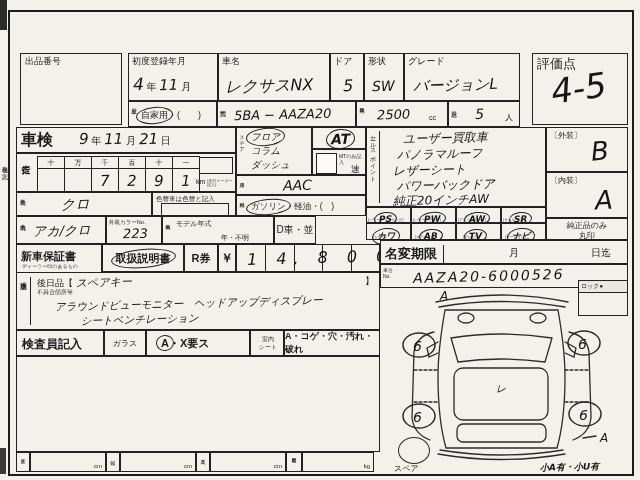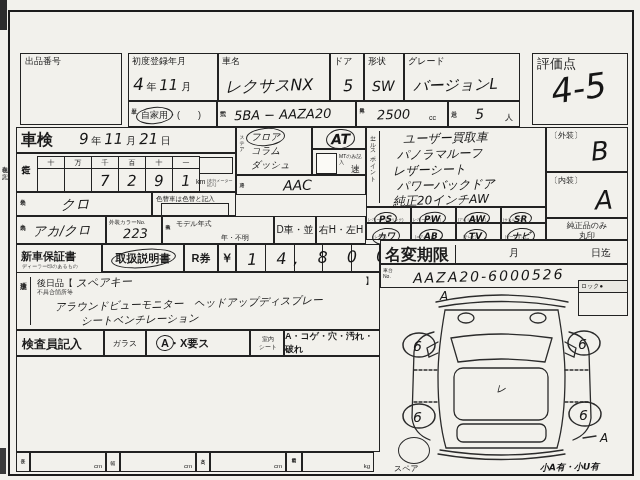--- a/index.html
+++ b/index.html
@@ -169,31 +169,34 @@
     <div class="abs thin" style="left:3px;top:3px;width:19px;height:19px;border:1px solid #222;background:#fbfaf6;"></div>
     <div class="abs" style="left:26px;top:3px;font-size:5px;width:26px;">MTのみ記入</div>
     <div class="abs" style="left:38px;top:13px;font-size:9px;">速</div>
   </div>
 
   <div class="cell" style="left:236px;top:175px;width:130px;height:20px;">
     <div class="vlbl abs" style="left:2px;top:2px;font-size:5px;">冷房</div>
     <div class="hw abs" style="left:46px;top:1px;font-size:14px;">AAC</div>
   </div>
 
+  <div class="cell" style="left:236px;top:195px;width:130px;height:21px;">
+    <div class="vlbl abs" style="left:2px;top:2px;font-size:5px;">燃料</div>
+    <div class="abs" style="left:14px;top:5px;font-size:8.5px;">
+      <span class="oval">ガソリン</span><span>・軽油・(　)</span>
+    </div>
+  </div>
 
   <div class="cell" style="left:162px;top:216px;width:112px;height:28px;">
     <div class="vlbl abs" style="left:2px;top:3px;font-size:5px;">輸入車</div>
     <div class="abs" style="left:13px;top:2px;font-size:7px;">モデル年式</div>
     <div class="abs" style="left:58px;top:16px;font-size:7px;">年・不明</div>
   </div>
   <div class="cell ctr" style="left:274px;top:216px;width:42px;height:28px;font-size:10px;">
     <span>D車・並</span>
-  </div>
-  <div class="cell ctr" style="left:316px;top:216px;width:50px;height:28px;font-size:10px;">
-    <span>右H・左H</span>
   </div>
 
   <div class="cell" style="left:16px;top:244px;width:86px;height:39px;">
     <div class="abs" style="left:4px;top:4px;font-size:11px;font-weight:bold;">新車保証書</div>
     <div class="abs" style="left:5px;top:18px;font-size:5px;color:#333;">ディーラー印のあるもの</div>
   </div>
   <div class="cell ctr" style="left:102px;top:244px;width:82px;height:28px;">
     <span class="oval" style="font-size:11px;font-weight:bold;">取扱説明書</span>
   </div>
   <div class="cell ctr" style="left:184px;top:244px;width:34px;height:28px;font-size:11px;font-weight:bold;">
@@ -318,21 +321,21 @@
     <div class="hw abs" style="left:48px;top:12px;font-size:26px;transform:rotate(-3deg);">A</div>
   </div>
   <div class="cell" style="left:546px;top:218px;width:82px;height:22px;text-align:center;">
     <div style="font-size:8px;line-height:1.2;padding-top:2px;">
       <span>純正品のみ</span><br>
       <span>丸印</span>
     </div>
   </div>
 
   <div class="cell" style="left:380px;top:240px;width:248px;height:24px;">
-    <span class="abs" style="left:4px;top:4px;font-size:16px;font-weight:bold;border-right:1.4px solid #222;padding-right:6px;">名変期限</span>
+    <span class="abs" style="left:4px;top:4px;font-size:13px;font-weight:bold;border-right:1.4px solid #222;padding-right:6px;">名変期限</span>
     <span class="abs" style="left:128px;top:5px;font-size:10px;">月</span>
     <span class="abs" style="left:210px;top:5px;font-size:10px;">日迄</span>
   </div>
   <div class="cell" style="left:380px;top:264px;width:248px;height:24px;">
     <div class="abs" style="left:2px;top:2px;font-size:5px;line-height:1.2;">
       <span>車台</span><br>
       <span>No.</span>
     </div>
     <div class="hw abs" style="left:32px;top:3px;font-size:14px;letter-spacing:2px;">AAZA20-6000526</div>
   </div>

